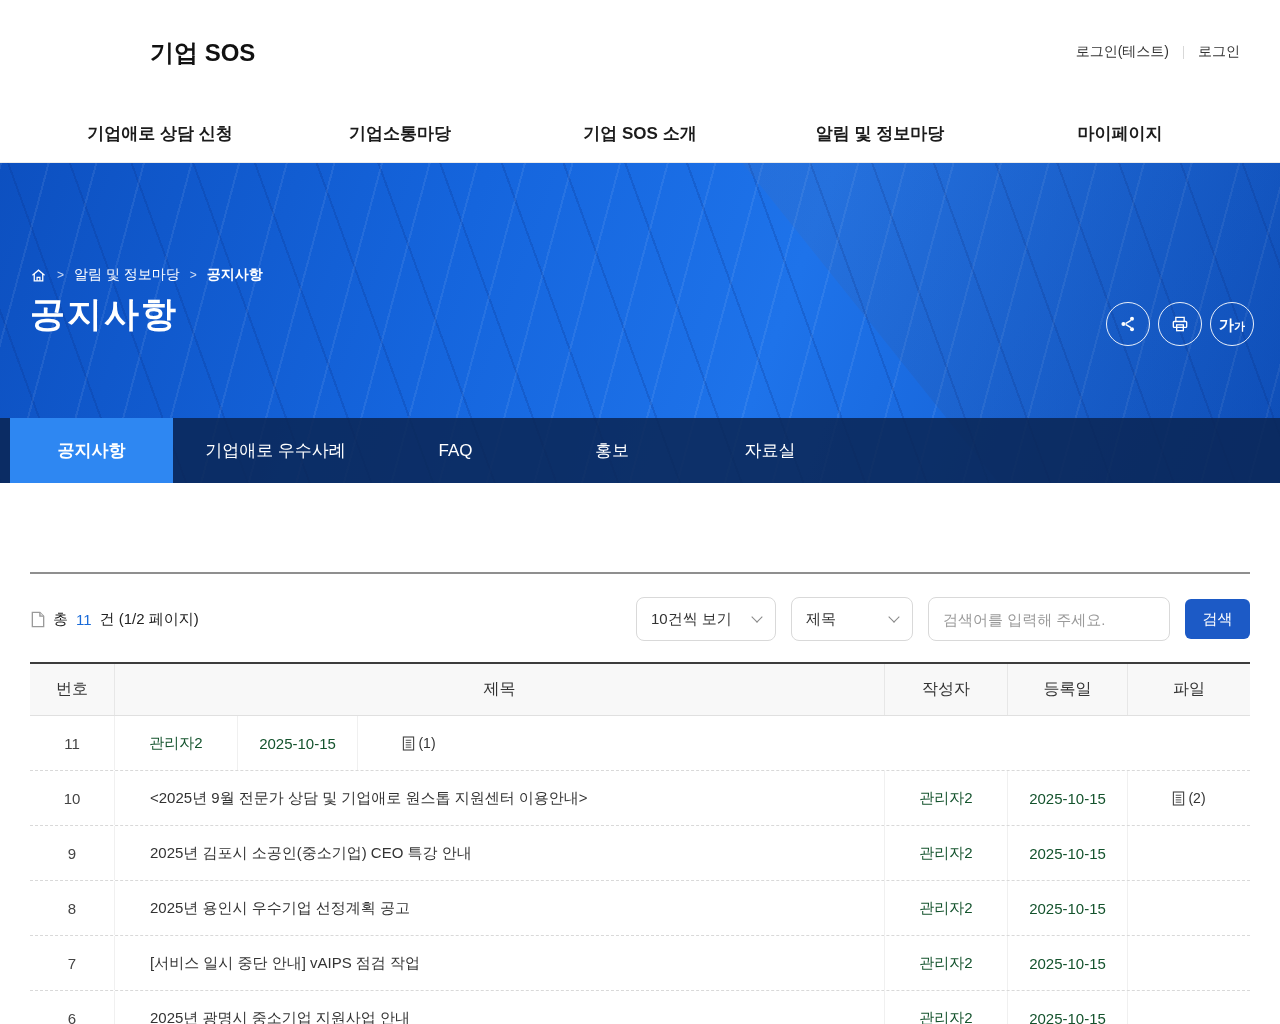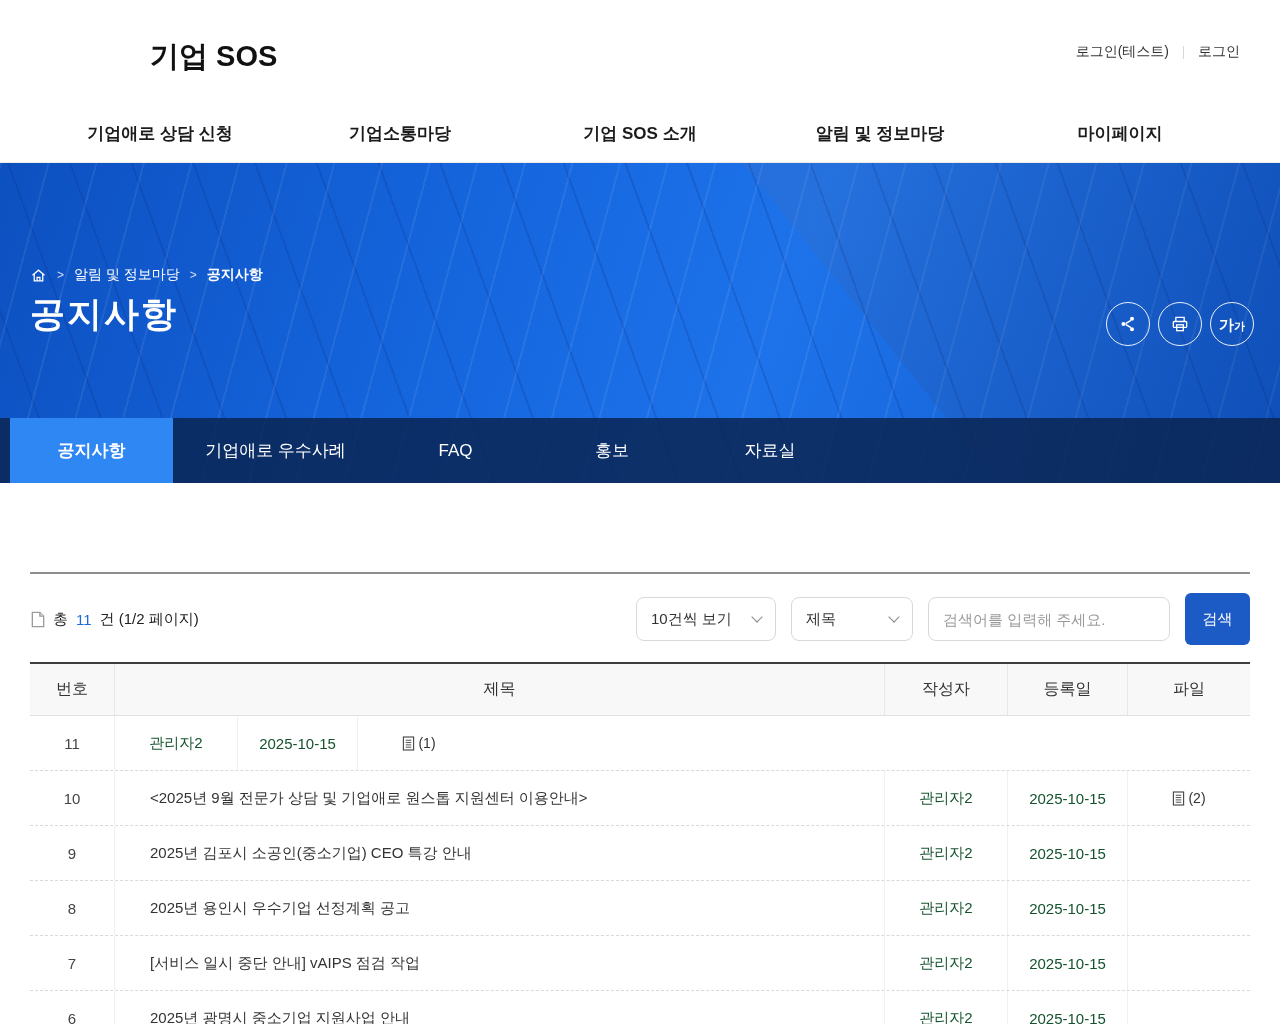--- a/index.html
+++ b/index.html
@@ -4,21 +4,21 @@
 <style>
   * { box-sizing: border-box; margin: 0; padding: 0; }
   html,body { width:1280px; height:1024px; overflow:hidden; }
   body { font-family:"Liberation Sans","DejaVu Sans",sans-serif; background:#fff; }
   .page { position:relative; width:1280px; height:1024px; overflow:hidden; background:#fff; }
 
   
   .site-header { position:relative; height:105px; background:#fff; }
   .logo { position:absolute; left:27px; top:11px; width:110px; height:84px; cursor:pointer; }
   .logo svg { width:110px; height:84px; }
-  .site-title { position:absolute; left:150px; top:37px; font-size:29px; font-weight:700; color:#111; }
+  .site-title { position:absolute; left:150px; top:37px; font-size:24px; font-weight:700; color:#111; }
   .login-links { position:absolute; right:40px; top:43px; display:flex; align-items:center; gap:14px; font-size:14px; color:#333; }
   .login-links a { cursor:pointer; }
   .vdiv { width:1px; height:13px; background:#d8d8d8; }
 
   
   .main-nav { height:58px; display:flex; padding:0 40px; border-bottom:1px solid #ececec; background:#fff; }
   .nav-item { flex:1; text-align:center; line-height:57px; font-size:17px; font-weight:600; color:#1b1b1b; cursor:pointer; white-space:nowrap; }
 
   
   .hero { position:relative; height:320px; overflow:hidden;
@@ -50,21 +50,21 @@
   .rule { margin:89px 30px 0; border-top:2px solid #8f8f8f; }
   .controls { margin:23px 30px 0; height:44px; display:flex; justify-content:space-between; align-items:center; }
   .total { display:flex; align-items:center; gap:7px; font-size:15px; color:#222; }
   .total .count { color:#1a6bd8; margin:0 1px; }
   .filters { display:flex; align-items:center; gap:15px; }
   .select { height:44px; border:1px solid #d9d9d9; border-radius:8px; background:#fff; display:flex; align-items:center; justify-content:space-between; padding:0 14px; font-size:15px; color:#333; cursor:pointer; }
   .select.size { width:140px; } .select.field { width:122px; }
   .chev { width:8px; height:8px; border-right:1.5px solid #888; border-bottom:1.5px solid #888; transform:rotate(45deg); margin-top:-4px; }
   .search-input { width:242px; height:44px; border:1px solid #d9d9d9; border-radius:8px; padding:8px 14px; font-size:15px; color:#333; outline:none; }
   .search-input::placeholder { color:#9a9a9a; }
-  .search-btn { width:65px; height:52px; border:none; border-radius:6px; background:#1c5ac6; color:#fff; font-size:15px; cursor:pointer; }
+  .search-btn { width:65px; height:40px; border:none; border-radius:6px; background:#1c5ac6; color:#fff; font-size:15px; cursor:pointer; }
 
   .table { margin:21px 30px 0; border-top:2px solid #3d3d3d; }
   .thead { display:flex; height:52px; background:#f8f8f8; border-bottom:1px solid #e0e0e0; }
   .th { display:flex; align-items:center; justify-content:center; font-size:16px; color:#333; font-weight:500; border-right:1px solid #e7e7e7; }
   .trow { display:flex; height:55px; border-bottom:1px dashed #d9d9d9; background:#fff; }
   .td { display:flex; align-items:center; justify-content:center; font-size:15px; border-right:1px solid #f0f0f0; }
   .c-no { width:85px; } .c-title { width:770px; } .c-author { width:123px; } .c-date { width:120px; }
   .c-file { width:122px; border-right:none !important; }
   .td.c-title { justify-content:flex-start; padding-left:35px; color:#333; cursor:pointer; }
   .td.c-no { color:#444; } .td.c-author, .td.c-date { color:#14532d; }

